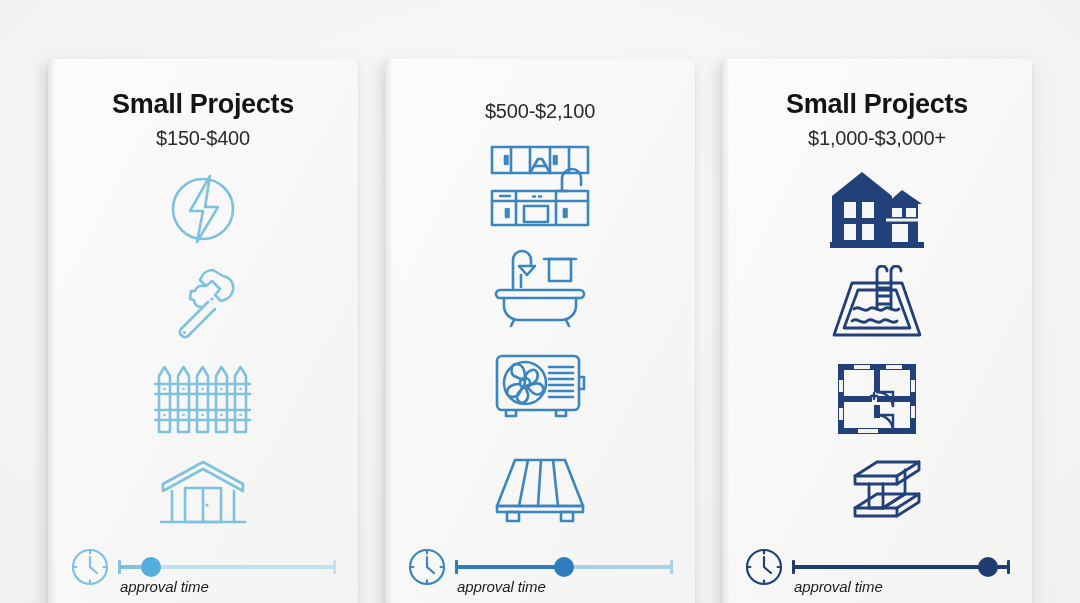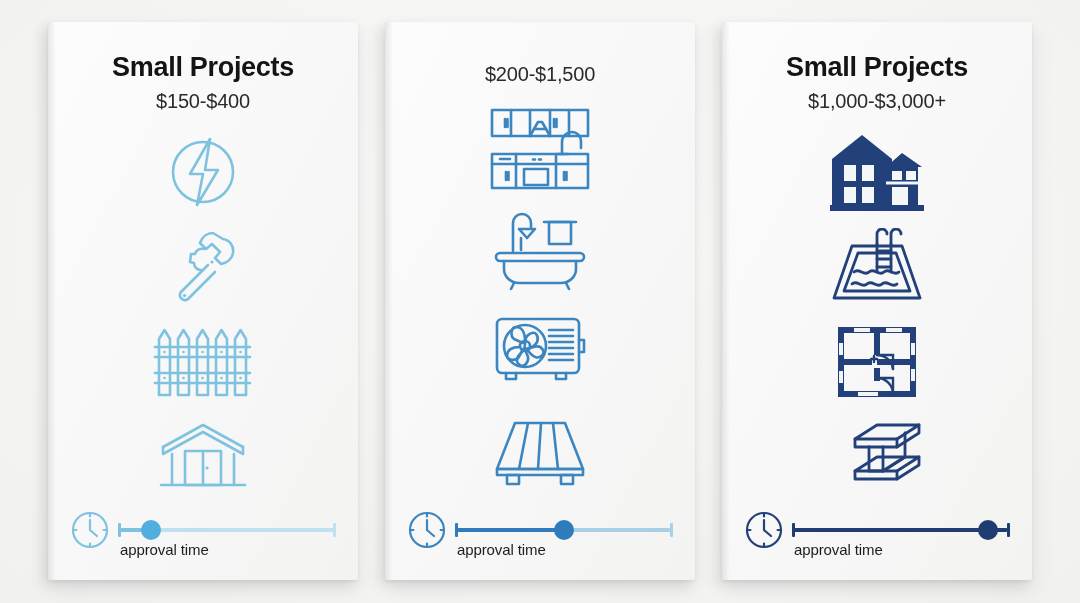--- a/index.html
+++ b/index.html
@@ -18,20 +18,21 @@
   }
 
   .board {
     position: absolute;
     inset: 0;
     display: flex;
     justify-content: space-between;
     align-items: flex-start;
     padding: 22px 48px 30px 48px;
     box-sizing: border-box;
+    margin-top: 37px;
   }
 
   .card {
     position: relative;
     width: 310px;
     height: 558px;
     box-sizing: border-box;
     background: linear-gradient(118deg, #fcfcfc 0%, #f8f8f8 46%, #f3f3f2 100%);
     border-radius: 2px;
     padding: 22px 18px 16px 18px;
@@ -99,20 +100,21 @@
     padding: 0 4px 6px 4px;
     box-sizing: border-box;
   }
   .clock { flex: 0 0 auto; margin-top: 2px; }
   .meter-right {
     flex: 1;
     display: flex;
     flex-direction: column;
     align-items: flex-start;
     padding-top: 13px;
+    font-style: italic;
   }
   .slider {
     position: relative;
     width: 100%;
     height: 18px;
   }
   .slider .track-bg {
     position: absolute;
     left: 2px; right: 2px;
     top: 7px;
@@ -233,21 +235,21 @@
           <div class="cap cap-right" style="background:#bfe0f0"></div>
           <div class="knob" style="background:#52aede; left:15%"></div>
         </div>
         <div class="meter-label">approval time</div>
       </div>
     </div>
   </div>
 
   <div class="card">
     <div class="card-head">
-      <div class="card-price">$200-$1,500</div>
+      <div class="card-price">$500-$2,100</div>
     </div>
 
     <div class="icon-stack">
 
       <div class="icon-slot">
         <svg width="104" height="86" viewBox="0 0 104 86" fill="none" stroke="#3b85c0" stroke-width="2.6" stroke-linecap="round" stroke-linejoin="round">
           <rect x="4" y="4" width="96" height="26"></rect>
           <path d="M23 4 V30 M42 4 V30 M62 4 V30 M81 4 V30"></path>
           <path d="M42 30 L50 16 H54 L62 30"></path>
           <path d="M46 23 H58"></path>

